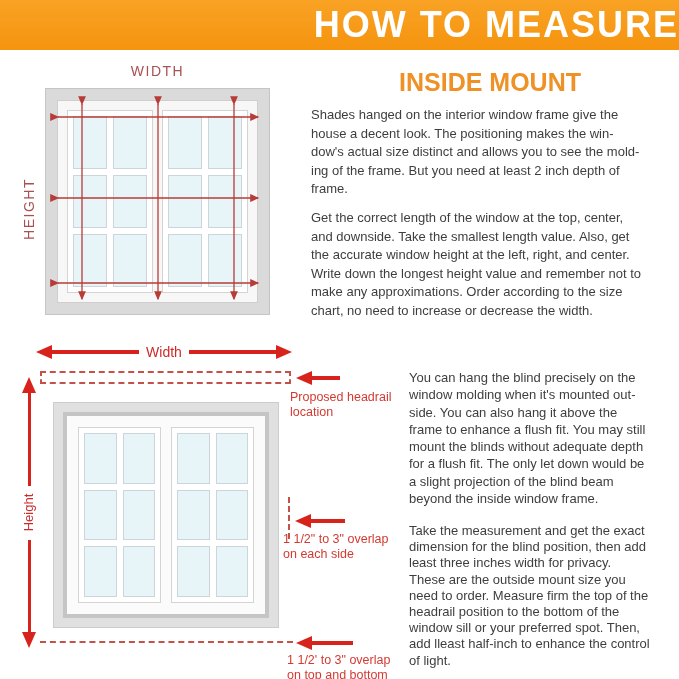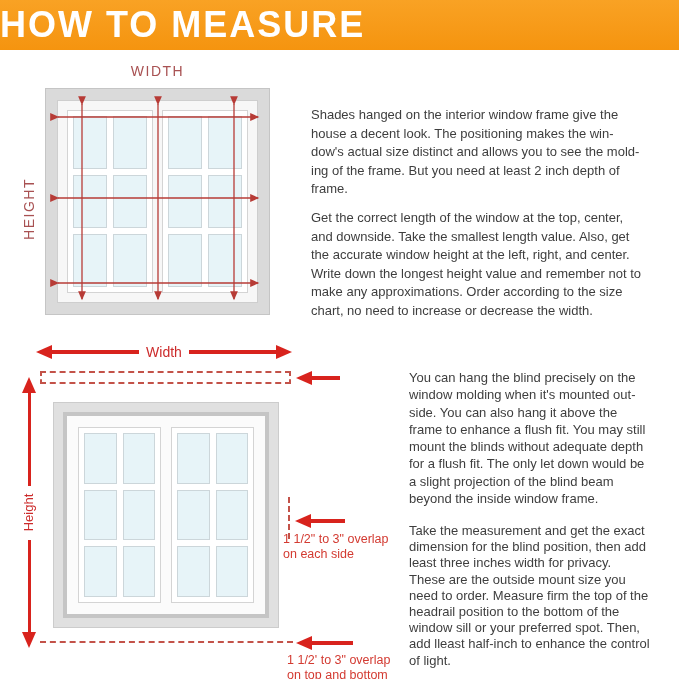--- a/index.html
+++ b/index.html
@@ -2,21 +2,21 @@
 <html><head>
 <meta charset="utf-8">
 <style>
   html,body{margin:0;padding:0;background:#fff;}
   .canvas{position:relative;width:679px;height:679px;background:#ffffff;overflow:hidden;
           font-family:"Liberation Sans", sans-serif;}
 
   
   .banner{position:absolute;left:0;top:0;width:679px;height:50px;
           background:linear-gradient(#f9a224,#f5940f);
-          display:flex;align-items:center;justify-content:flex-start;}
+          display:flex;align-items:center;justify-content:flex-end;}
   .banner h1{margin:0;color:#fff;font-size:36px;font-weight:bold;letter-spacing:2px;}
 
   
   .pre{white-space:pre-line;}
   .body-text{position:absolute;color:#3e3e3e;font-size:13px;line-height:18.5px;}
   .mount-heading{position:absolute;color:#ee9126;font-size:25px;font-weight:bold;
                  text-align:center;line-height:28px;}
   .red-label{position:absolute;color:#d33a31;font-size:12.5px;line-height:15px;}
 
   
@@ -113,20 +113,21 @@
     <g stroke="#b73b36" stroke-width="1.3">
       <line x1="42" y1="9" x2="42" y2="204" marker-start="url(#ah)" marker-end="url(#ah)"></line>
       <line x1="118" y1="9" x2="118" y2="204" marker-start="url(#ah)" marker-end="url(#ah)"></line>
       <line x1="194" y1="9" x2="194" y2="204" marker-start="url(#ah)" marker-end="url(#ah)"></line>
       <line x1="18" y1="22" x2="218" y2="22" marker-start="url(#ah)" marker-end="url(#ah)"></line>
       <line x1="18" y1="103" x2="218" y2="103" marker-start="url(#ah)" marker-end="url(#ah)"></line>
       <line x1="18" y1="188" x2="218" y2="188" marker-start="url(#ah)" marker-end="url(#ah)"></line>
     </g>
   </svg>
 
+  <div class="mount-heading" style="left:310px;top:68px;width:360px;">INSIDE MOUNT</div>
   <div class="body-text pre" style="left:311px;top:106px;width:395px;">Shades hanged on the interior window frame give the
 house a decent look. The positioning makes the win-
 dow's actual size distinct and allows you to see the mold-
 ing of the frame. But you need at least 2 inch depth of
 frame.</div>
   <div class="body-text pre" style="left:311px;top:209px;width:395px;">Get the correct length of the window at the top, center,
 and downside. Take the smallest length value. Also, get
 the accurate window height at the left, right, and center.
 Write down the longest height value and remember not to
 make any approximations. Order according to the size
@@ -143,20 +144,22 @@
         <span class="tri-r"></span>
       </span>
   </div>
 
   <div class="headrail-rect"></div>
 
   <div class="h-arrow" style="left:296px;top:371px;width:44px;">
     <span class="tri-l"></span>
       <span class="bar"></span>
   </div>
+  <div class="red-label pre" style="left:290px;top:390px;">Proposed headrail
+location</div>
 
   <div class="v-arrow">
     <span class="tri-u"></span>
     <span class="vbar"></span>
     <span class="vwrap">
         <span>Height</span>
       </span>
     <span class="vbar"></span>
     <span class="tri-d"></span>
   </div>

